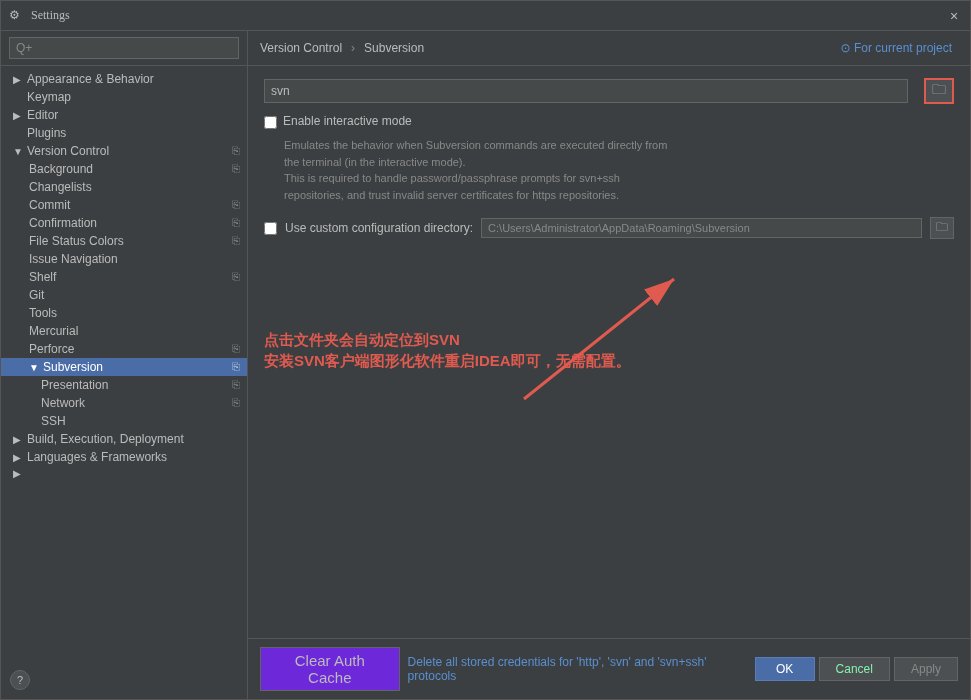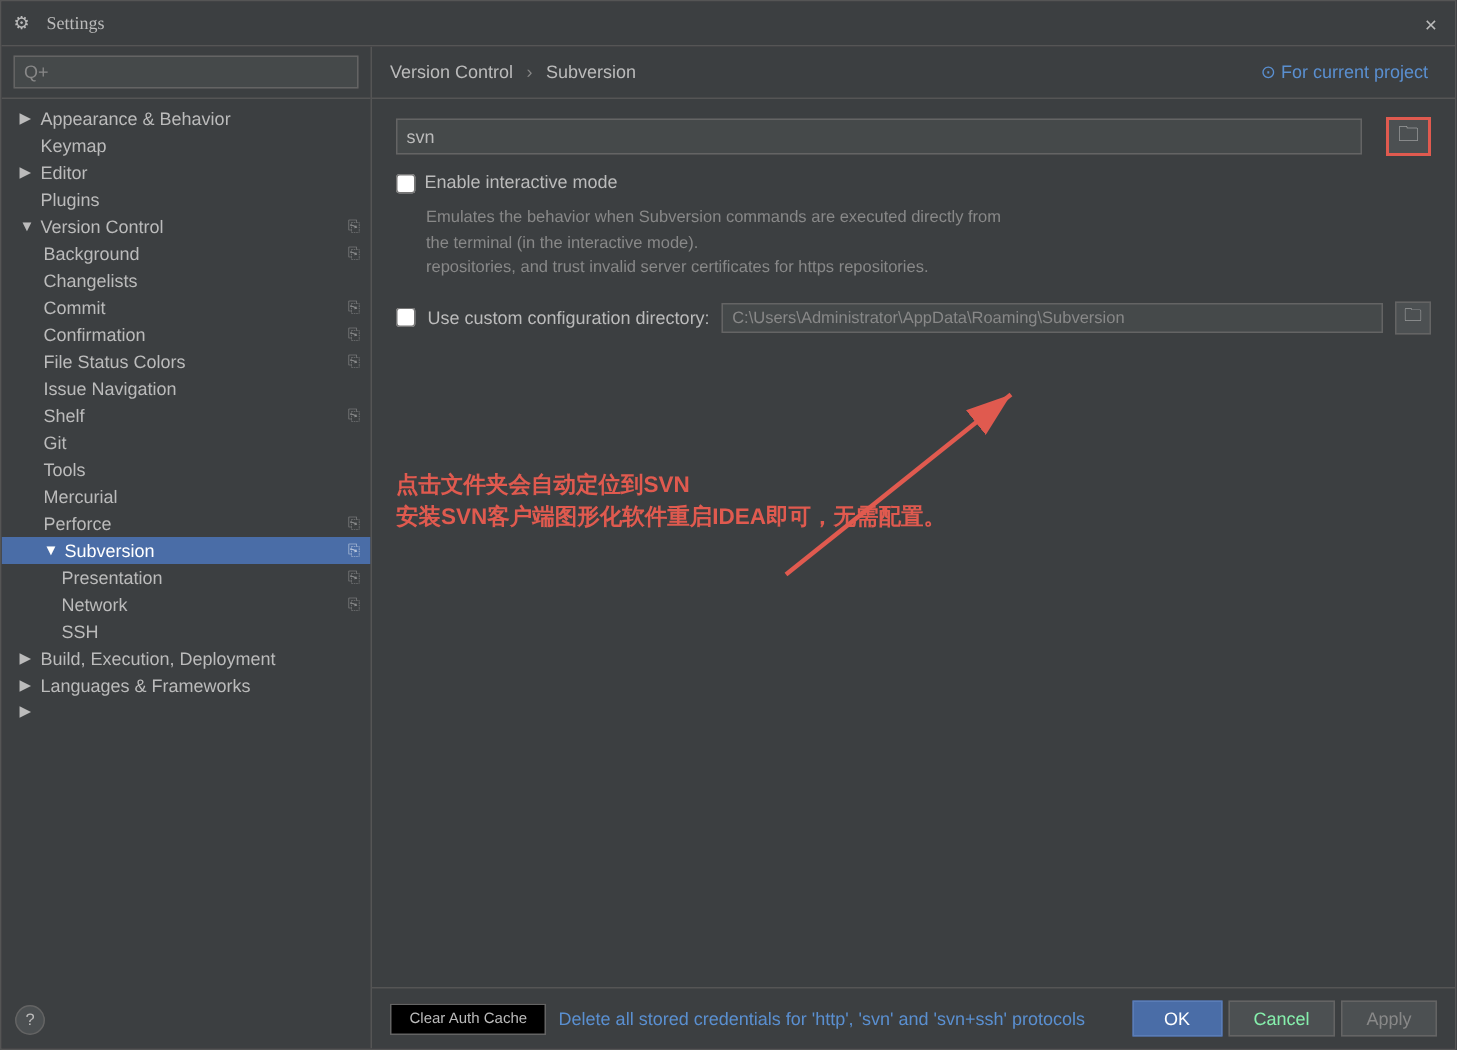--- a/index.html
+++ b/index.html
@@ -55,21 +55,21 @@
     .custom-config-label { color: #bbbbbb; font-size: 12px; white-space: nowrap; }
     .custom-config-input { flex: 1; background: #45494a; border: 1px solid #646464; color: #888; padding: 3px 6px; font-size: 11px; outline: none; }
     .custom-config-folder { width: 24px; height: 22px; background: #4c5052; border: 1px solid #646464; color: #bbbbbb; cursor: pointer; display: flex; align-items: center; justify-content: center; font-size: 12px; }
 
     
     .annotation { position: absolute; color: #e05a4f; font-size: 15px; font-weight: bold; line-height: 1.4; pointer-events: none; }
     .arrow-svg { position: absolute; pointer-events: none; }
 
     
     .bottom-bar { padding: 8px 12px; border-top: 1px solid #555; display: flex; align-items: center; gap: 8px; flex-shrink: 0; background: #3c3f41; }
-    .clear-cache-btn { background: #000000; border: 1px solid #646464; color: #bbbbbb; padding: 4px 12px; font-size: 10px; cursor: pointer; }
+    .clear-cache-btn { background: #6d28d9; border: 1px solid #646464; color: #bbbbbb; padding: 4px 12px; font-size: 15px; cursor: pointer; }
     .bottom-desc { color: #5a8fd0; font-size: 12px; }
 
     .bottom-actions { margin-left: auto; display: flex; gap: 4px; }
     .btn-ok { background: #4a6da7; border: 1px solid #5a7db7; color: #fff; padding: 4px 16px; font-size: 12px; cursor: pointer; min-width: 60px; }
     .btn-cancel { background: #4c5052; border: 1px solid #646464; color: #86efac; padding: 4px 16px; font-size: 12px; cursor: pointer; min-width: 60px; }
     .btn-apply { background: #4c5052; border: 1px solid #646464; color: #888; padding: 4px 16px; font-size: 12px; cursor: pointer; min-width: 60px; }
 
     .help-btn { width: 20px; height: 20px; border: 1px solid #646464; border-radius: 50%; display: flex; align-items: center; justify-content: center; color: #bbbbbb; font-size: 11px; cursor: pointer; background: #4c5052; }
   </style>
 </head>
@@ -200,20 +200,21 @@
         </div>
 
         <div class="checkbox-row">
           <input type="checkbox" style="">
           <span class="checkbox-label">Enable interactive mode</span>
         </div>
 
         <div class="description-text">
           <div>Emulates the behavior when Subversion commands are executed directly from</div>
           <div>the terminal (in the interactive mode).</div>
+          <div>This is required to handle password/passphrase prompts for svn+ssh</div>
           <div>repositories, and trust invalid server certificates for https repositories.</div>
         </div>
 
         <div class="custom-config-row">
           <input type="checkbox" style="">
           <span class="custom-config-label">Use custom configuration directory:</span>
           <input type="text" class="custom-config-input" value="C:\Users\Administrator\AppData\Roaming\Subversion" style="">
           <button class="custom-config-folder">
             <span>🗀</span>
           </button>

